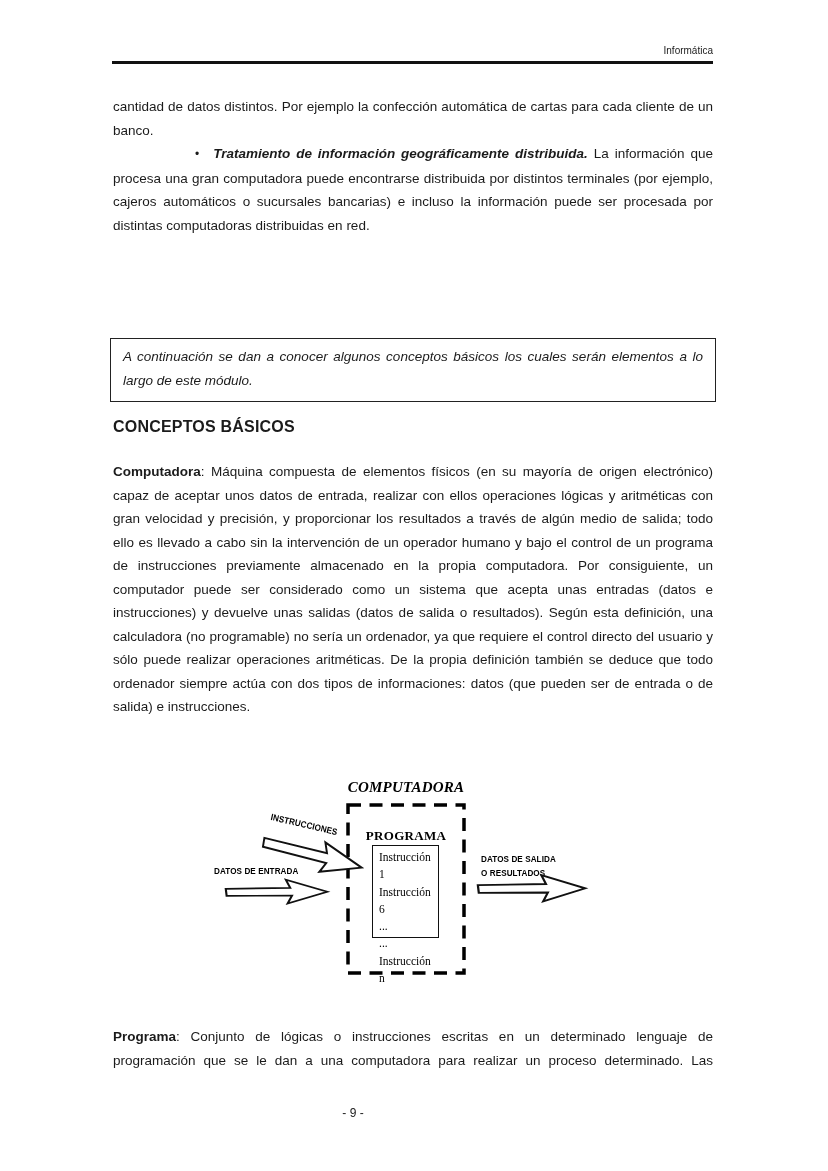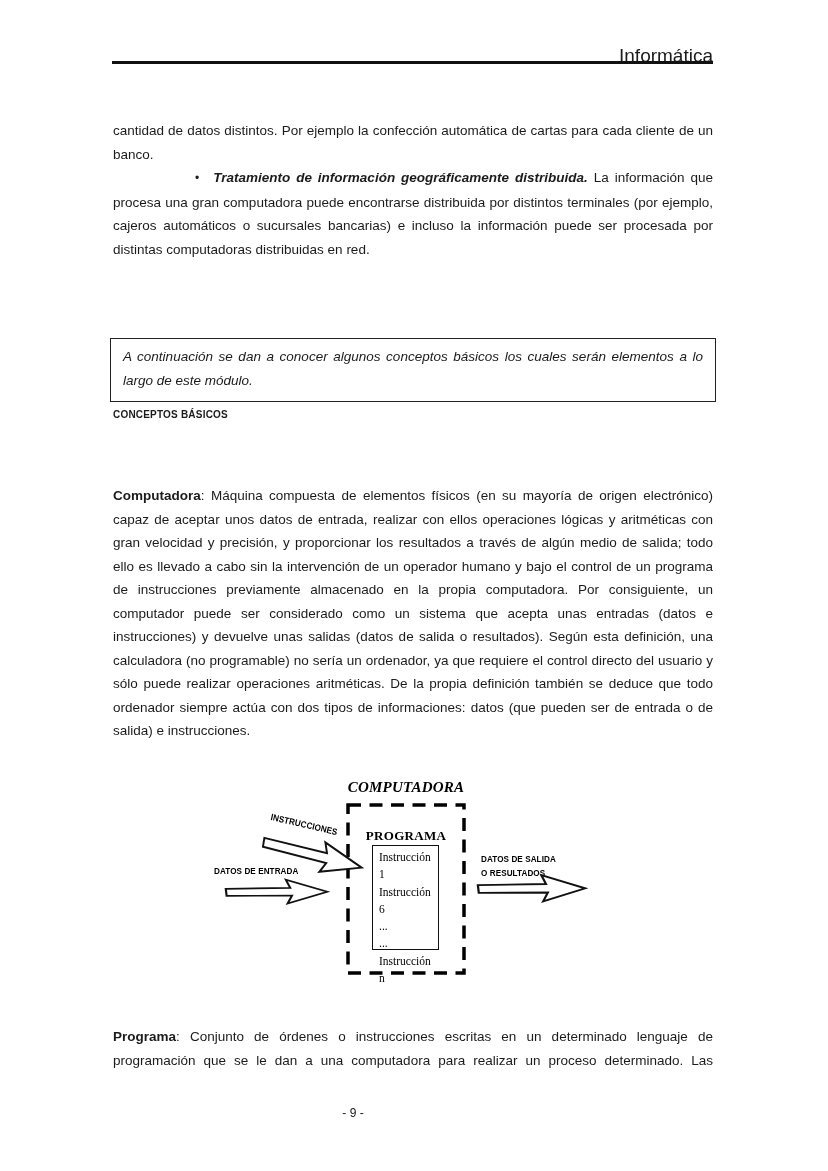--- a/index.html
+++ b/index.html
@@ -2,43 +2,43 @@
 <html><head>
 <meta charset="utf-8">
 <style>
   html,body{margin:0;padding:0;background:#ffffff;}
   .page{
     position:relative;width:828px;height:1171px;background:#ffffff;overflow:hidden;
     font-family:"Liberation Sans",sans-serif;color:#1b1b1b;
   }
   .abs{position:absolute;}
   
-  .hdr{left:113px;top:45px;width:600px;text-align:right;font-size:19px;}
+  .hdr{left:113px;top:45px;width:600px;text-align:right;font-size:10px;}
   .rule{left:112px;top:61px;width:601px;height:2.5px;background:#111;}
   
   .para{left:113px;width:600px;font-size:13.5px;line-height:23.5px;text-align:justify;}
-  .para.lastleft{text-align-last:left;margin-top:24px;}
+  .para.lastleft{text-align-last:left;}
   .para.lastjust{text-align-last:justify;}
   .bullet-para{text-indent:82px;}
   .bullet-glyph{font-size:12px;}
   .bullet-gap{display:inline-block;width:14px;}
   .bi{font-weight:bold;font-style:italic;}
   .b{font-weight:bold;}
   .callout{left:110px;top:338px;width:580px;border:1.5px solid #222;background:#fff;
     padding:6px 12px 8px 12px;font-size:13.5px;font-style:italic;line-height:24px;text-align:justify;}
-  .heading{left:113px;top:409px;width:600px;font-size:10px;font-weight:bold;letter-spacing:.2px;}
+  .heading{left:113px;top:418px;width:600px;font-size:16px;font-weight:bold;letter-spacing:.2px;}
   .footer{left:303px;top:1106px;width:100px;text-align:center;font-size:12px;}
   
   .dg-title{left:346px;top:779px;width:120px;text-align:center;
     font-family:"Liberation Serif",serif;font-weight:bold;font-style:italic;font-size:15px;letter-spacing:.2px;color:#000;}
   .dg-dashed{left:346px;top:803px;}
   .dg-prog{left:348px;top:828px;width:116px;text-align:center;
     font-family:"Liberation Serif",serif;font-weight:bold;font-size:13px;color:#000;letter-spacing:.3px;}
   .dg-ibox{left:372px;top:845px;width:59px;height:88px;border:1.5px solid #111;background:#fff;
-    padding:3px 0 12px 6px;font-family:"Liberation Serif",serif;font-size:11.5px;line-height:17.3px;color:#000;}
+    padding:3px 0 0 6px;font-family:"Liberation Serif",serif;font-size:11.5px;line-height:17.3px;color:#000;}
   .dg-label{font-size:9px;font-weight:bold;letter-spacing:.1px;color:#000;white-space:nowrap;
     transform-origin:left top;}
   .lbl-instr{left:272px;top:812px;transform:rotate(13deg) scaleX(.9);}
   .lbl-in{left:214px;top:866px;transform:scaleX(.9);}
   .lbl-out{left:481px;top:853px;line-height:13.5px;transform:scaleX(.9);}
   .arr{overflow:visible;}
   .arr-instr{left:262px;top:822px;transform:rotate(15deg);transform-origin:left center;}
   .arr-in{left:224px;top:877px;}
   .arr-out{left:476px;top:872px;}
 </style>
@@ -90,17 +90,17 @@
   </svg>
 
   <div class="abs dg-label lbl-out">
     <div>DATOS DE SALIDA</div>
     <div>O RESULTADOS</div>
   </div>
   <svg class="abs arr arr-out" width="112" height="31" viewBox="0 0 120 40" preserveAspectRatio="none">
     <path d="M 2 17 L 75 15.5 L 70 4 L 117 21 L 72 38 L 77 26.5 L 3 27 Z" fill="#fff" stroke="#111" stroke-width="2.4" stroke-linejoin="miter"></path>
   </svg>
 
-  <div class="abs para lastjust" style="top:1025px;"><span class="b">Programa</span><span>: Conjunto de órdenes o instrucciones escritas en un determinado lenguaje de programación que se le dan a una computadora para realizar un proceso determinado. Las</span></div>
+  <div class="abs para lastjust" style="top:1025px;"><span class="b">Programa</span><span>: Conjunto de lógicas o instrucciones escritas en un determinado lenguaje de programación que se le dan a una computadora para realizar un proceso determinado. Las</span></div>
 
   <div class="abs footer">- 9 -</div>
 
 </div>
 
 </body></html>

